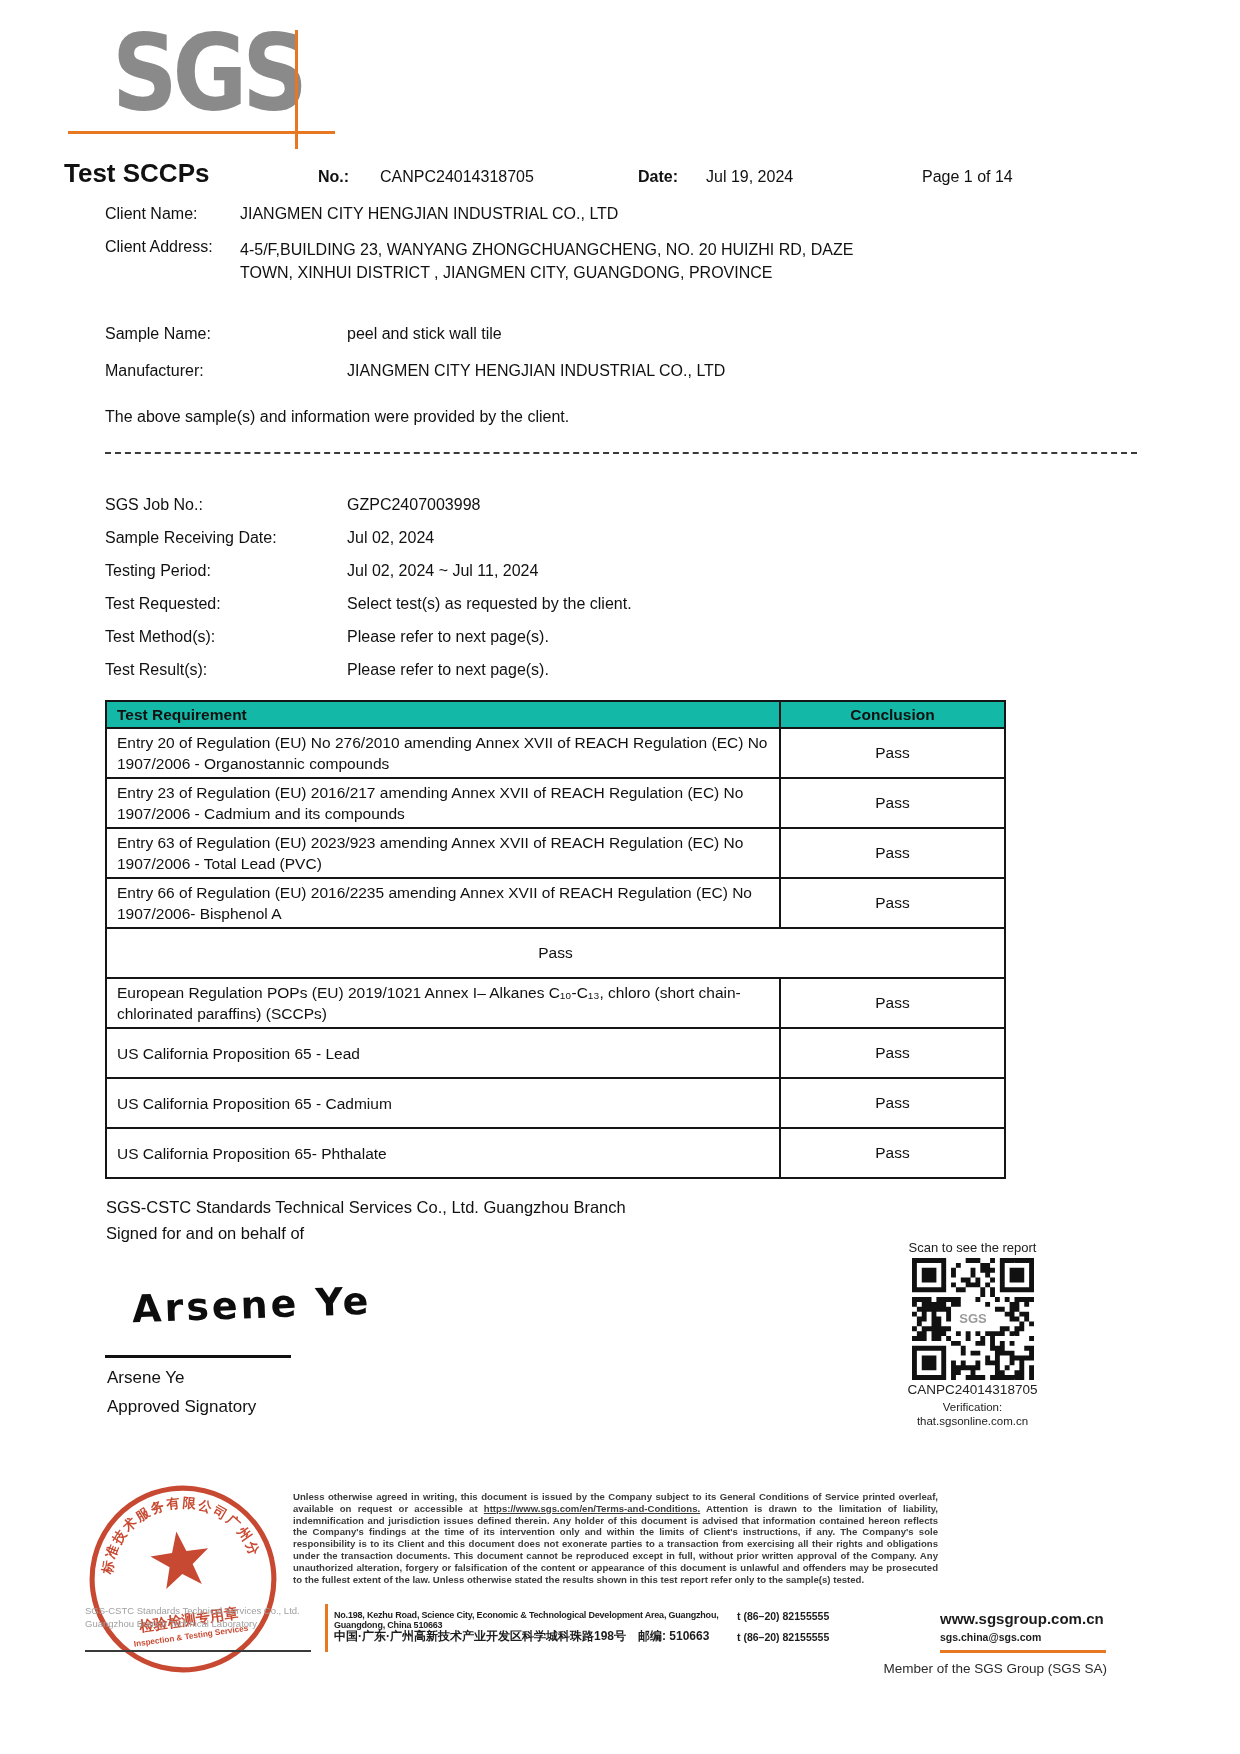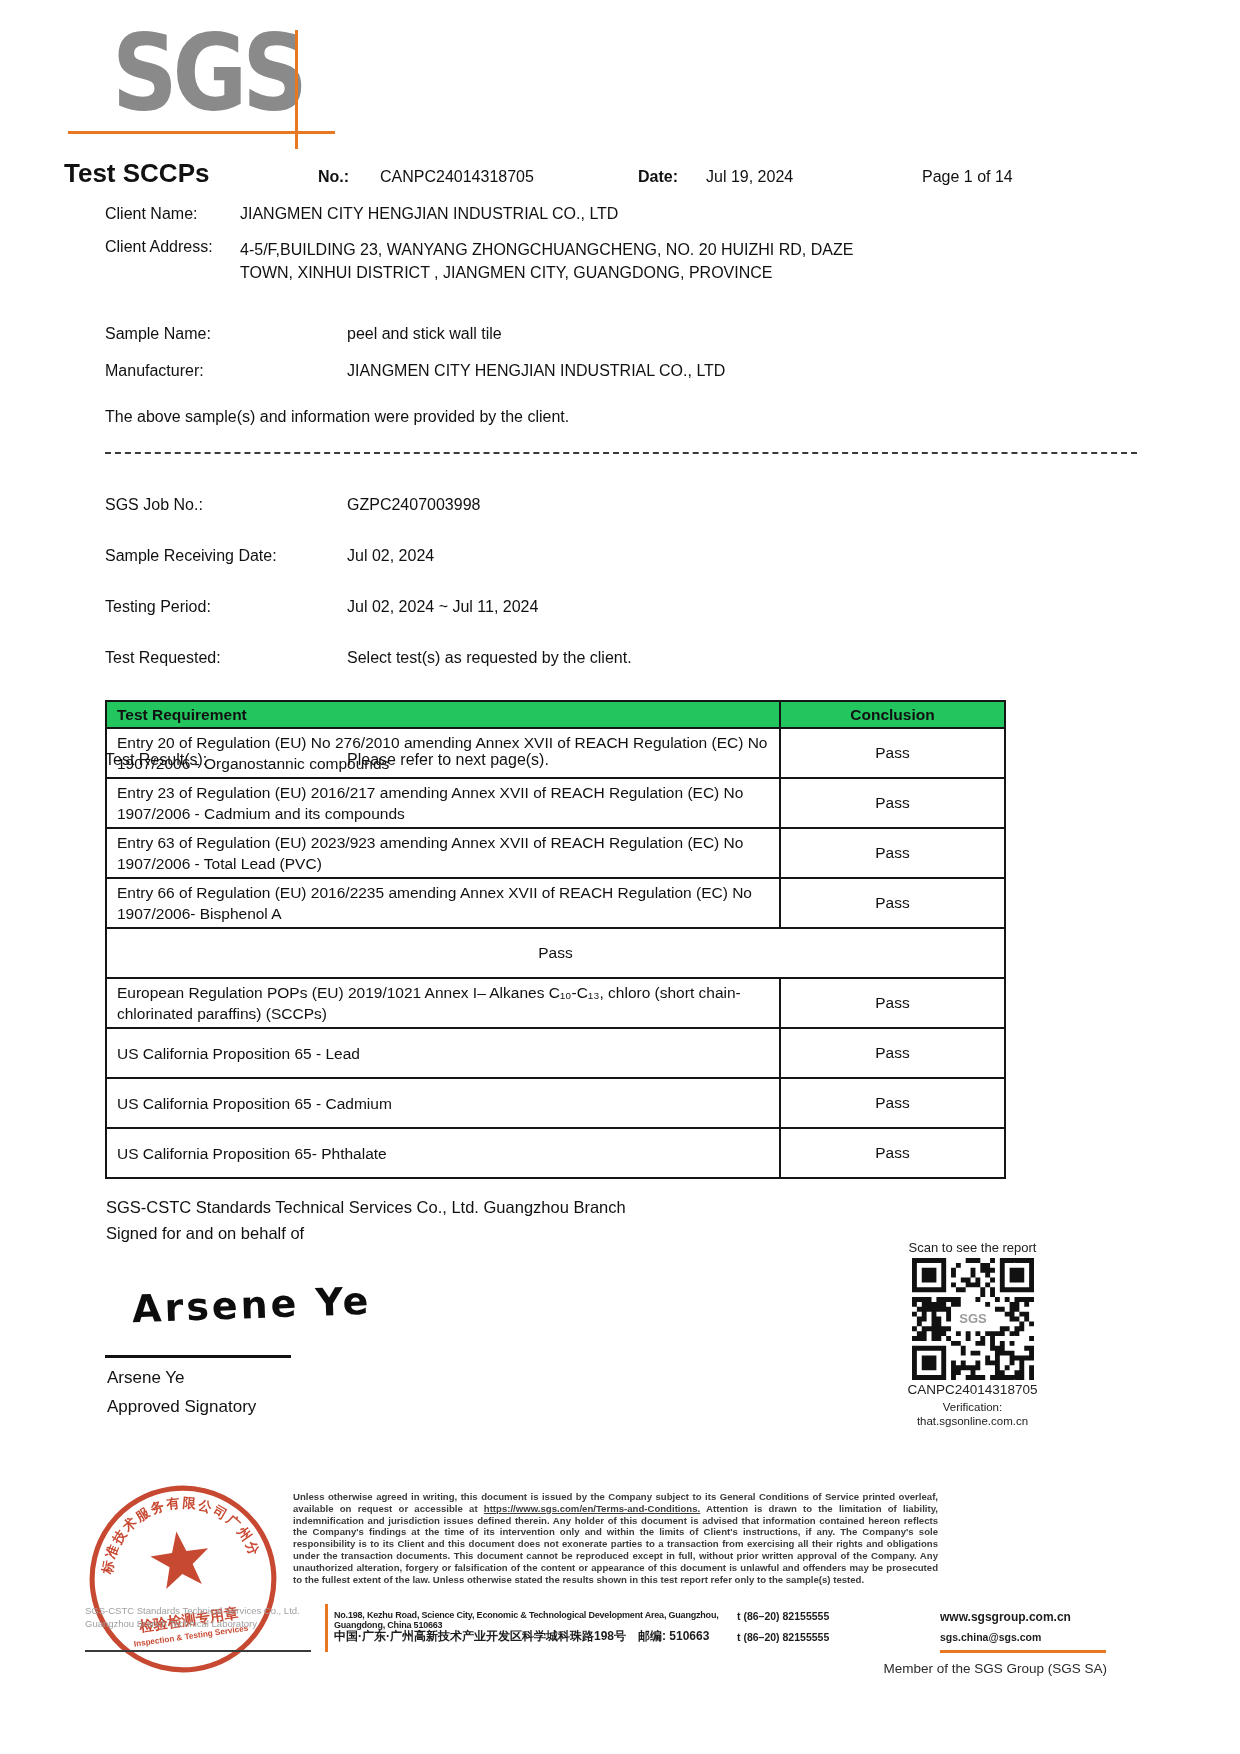--- a/index.html
+++ b/index.html
@@ -23,30 +23,30 @@
 
   
   .lbl{position:absolute;left:105px;font-size:16px;}
   .val{position:absolute;font-size:16px;}
   .addr-lines{line-height:23px;}
 
   .note{position:absolute;left:105px;top:408px;font-size:16px;}
   .dash-sep{position:absolute;left:105px;top:452px;width:1032px;border-top:2px dashed #3a3a3a;}
 
   
-  .details{position:absolute;left:105px;top:495px;display:flex;flex-direction:column;gap:32px;}
+  .details{position:absolute;left:105px;top:495px;display:flex;flex-direction:column;gap:14px;}
   .drow{display:flex;font-size:16px;line-height:19px;}
   .dlabel{width:242px;flex:0 0 242px;}
 
   
   .rtable{position:absolute;left:105px;top:700px;width:901px;border:2px solid #151515;
           font-size:15.5px;box-sizing:border-box;}
   .trow{display:flex;border-bottom:2px solid #151515;min-height:48px;}
   .trow:last-child{border-bottom:none;}
-  .trow.thead{min-height:25px;background:#22c55e;font-weight:bold;}
+  .trow.thead{min-height:25px;background:#14b8a6;font-weight:bold;}
   .tcell{box-sizing:border-box;}
   .tcell.req{width:674px;flex:0 0 674px;border-right:2px solid #151515;
              padding:3px 8px 3px 10px;display:flex;align-items:center;line-height:21px;}
   .tcell.con{flex:1;display:flex;align-items:center;justify-content:center;}
   .trow.thead .req{padding-top:1px;padding-bottom:1px;}
 
   
   .signedfor{position:absolute;left:106px;top:1194px;font-size:16.5px;line-height:26px;}
   .sig-script{position:absolute;left:132px;top:1283px;font-family:"DejaVu Sans",sans-serif;
               font-weight:bold;font-size:38px;letter-spacing:3px;transform:rotate(-2deg);color:#0d0d0d;}
@@ -74,21 +74,21 @@
 
   .co-gray{position:absolute;left:85px;top:1604px;width:238px;font-size:9.5px;
            line-height:13px;color:#a0a0a0;}
   .hline-dark{position:absolute;left:85px;top:1650px;width:226px;height:2px;background:#3a3a3a;}
   .vline-orange{position:absolute;left:325px;top:1604px;width:3px;height:48px;background:#e87722;}
   .addr-en{position:absolute;left:334px;top:1610px;width:400px;font-size:9px;font-weight:bold;
            letter-spacing:-.2px;color:#1c1c1c;}
   .addr-cn{position:absolute;left:334px;top:1628px;width:420px;font-size:12px;font-weight:bold;color:#1c1c1c;}
   .tel1{position:absolute;left:737px;top:1610px;font-size:10.5px;font-weight:bold;color:#1c1c1c;}
   .tel2{position:absolute;left:737px;top:1631px;font-size:10.5px;font-weight:bold;color:#1c1c1c;}
-  .web{position:absolute;left:940px;top:1610px;font-size:12px;font-weight:bold;color:#1c1c1c;}
+  .web{position:absolute;left:940px;top:1610px;font-size:15px;font-weight:bold;color:#1c1c1c;}
   .mail{position:absolute;left:940px;top:1631px;font-size:10.5px;font-weight:bold;color:#1c1c1c;}
   .hline-orange{position:absolute;left:940px;top:1650px;width:166px;height:3px;background:#e87722;}
   .member{position:absolute;left:735px;top:1661px;width:372px;text-align:right;font-size:13.5px;color:#2b2b2b;}
 </style>
 </head>
 <body>
 
 <div class="page">
 
   <div class="logo-text">SGS</div>

